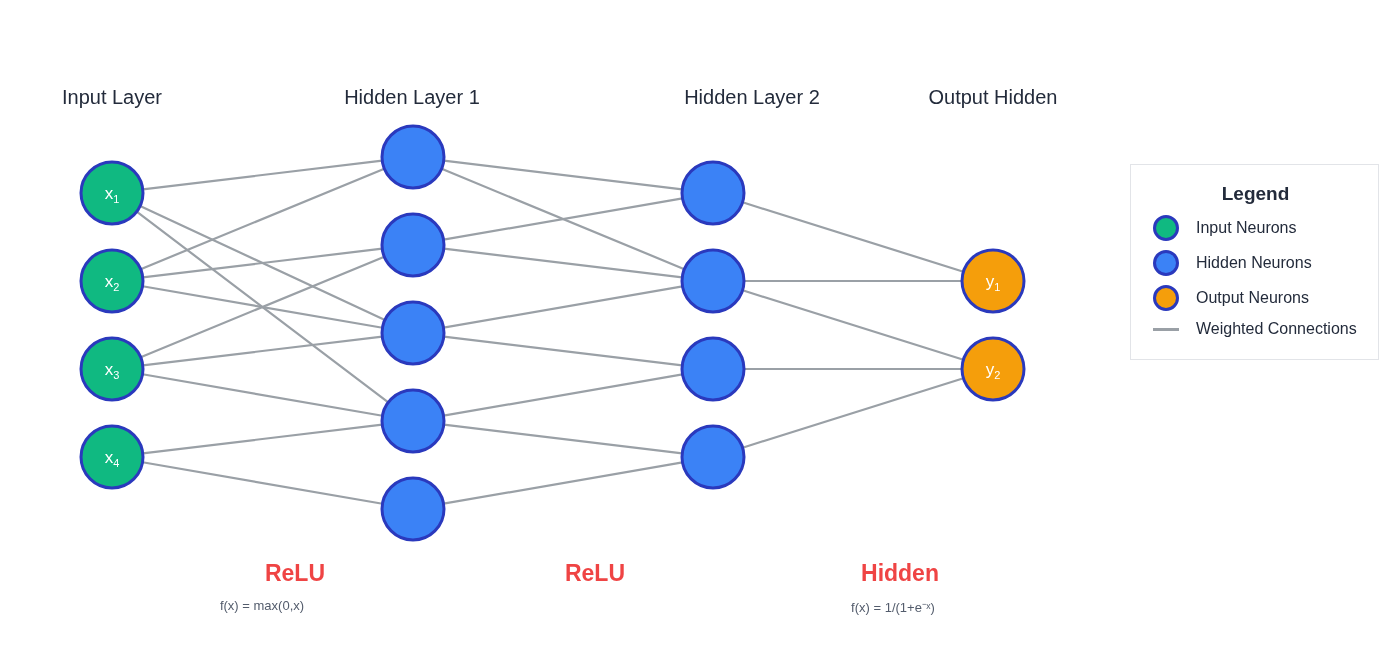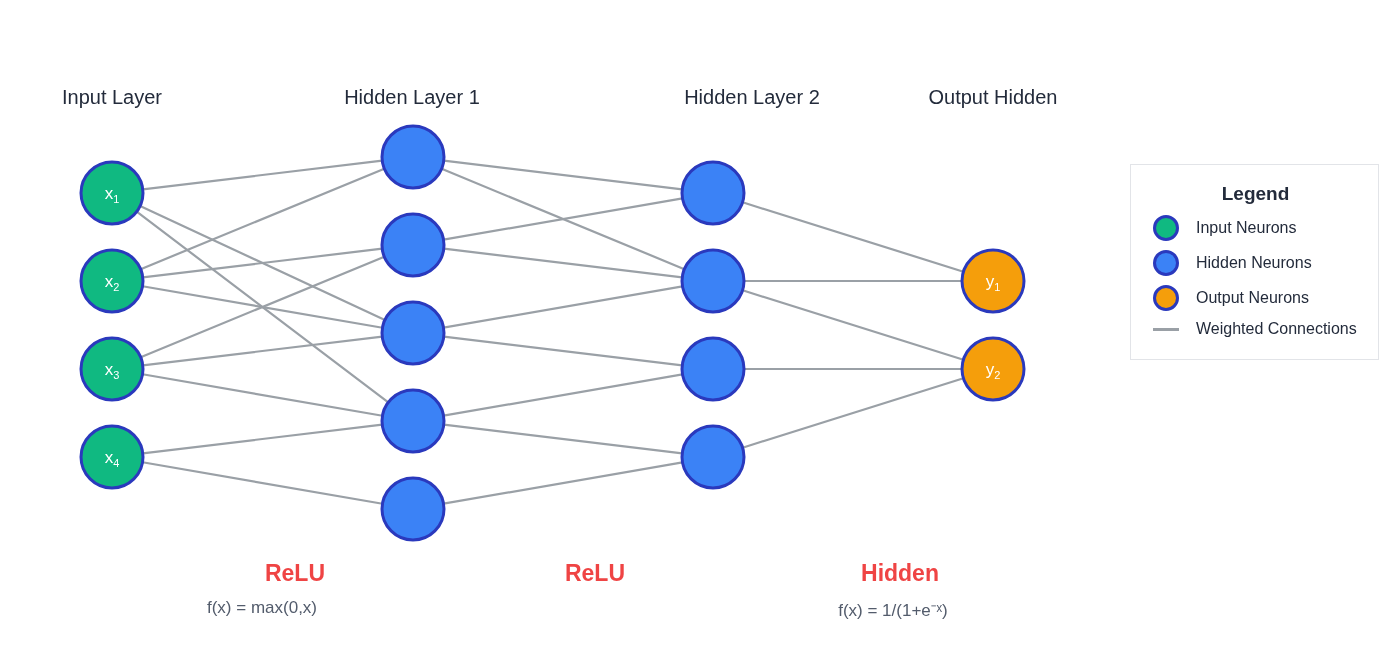--- a/index.html
+++ b/index.html
@@ -50,21 +50,21 @@
     position: absolute;
     font-size: 23px;
     font-weight: bold;
     color: #ef4444;
     text-align: center;
     transform: translateX(-50%);
     white-space: nowrap;
   }
   .act-formula {
     position: absolute;
-    font-size: 17px;
+    font-size: 13px;
     color: #535c6c;
     text-align: center;
     transform: translateX(-50%);
     white-space: nowrap;
   }
   .legend-box {
     position: absolute;
     left: 1118px;
     top: 164px;
     width: 249px;

